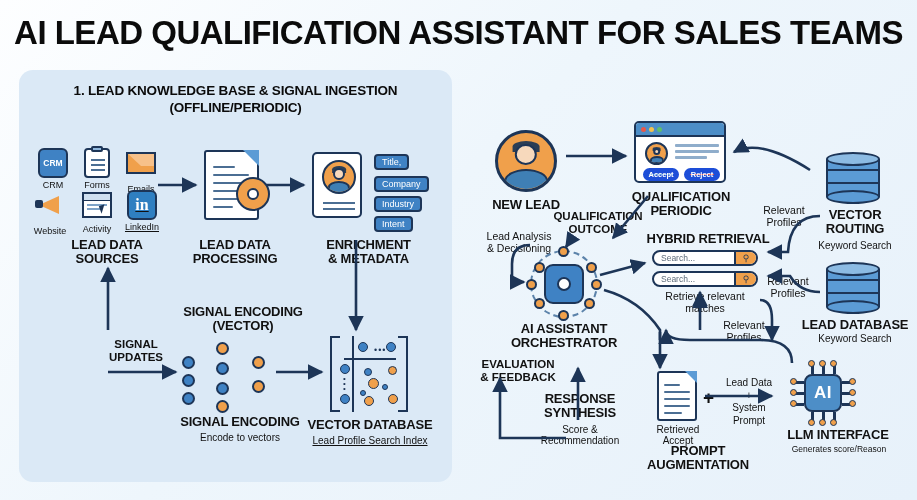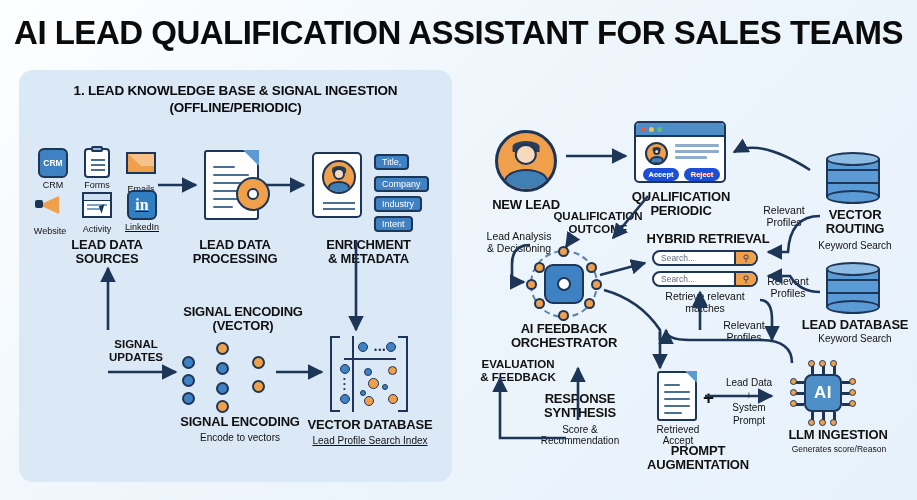--- a/index.html
+++ b/index.html
@@ -354,21 +354,21 @@
     <div class="nub" style="left:28px;top:-4px;"></div>
     <div class="nub" style="left:56px;top:12px;"></div>
     <div class="nub" style="left:61px;top:29px;"></div>
     <div class="nub" style="left:54px;top:48px;"></div>
     <div class="nub" style="left:28px;top:60px;"></div>
     <div class="nub" style="left:4px;top:48px;"></div>
     <div class="nub" style="left:-4px;top:29px;"></div>
     <div class="nub" style="left:4px;top:12px;"></div>
   </div>
   <div class="lbl cap-big" style="left:500px;top:322px;width:128px;">
-    <div>AI FEEDBACK</div>
+    <div>AI ASSISTANT</div>
     <div>ORCHESTRATOR</div>
   </div>
 
   <div class="lbl cap-big" style="left:638px;top:232px;width:140px;">HYBRID RETRIEVAL</div>
   <div class="search" style="left:652px;top:250px;width:106px;">
     <div class="ph">Search...</div>
     <div class="mag">⚲</div>
   </div>
   <div class="search" style="left:652px;top:271px;width:106px;">
     <div class="ph">Search...</div>
@@ -473,21 +473,21 @@
     <div class="pd" style="left:24px;bottom:-5px;"></div>
     <div class="pd" style="left:35px;bottom:-5px;"></div>
     <div class="pd" style="top:13px;left:-5px;"></div>
     <div class="pd" style="top:24px;left:-5px;"></div>
     <div class="pd" style="top:35px;left:-5px;"></div>
     <div class="pd" style="top:13px;right:-5px;"></div>
     <div class="pd" style="top:24px;right:-5px;"></div>
     <div class="pd" style="top:35px;right:-5px;"></div>
     <div class="core">AI</div>
   </div>
-  <div class="lbl cap-big" style="left:768px;top:428px;width:140px;">LLM INGESTION</div>
+  <div class="lbl cap-big" style="left:768px;top:428px;width:140px;">LLM INTERFACE</div>
   <div class="lbl cap-xs" style="left:768px;top:445px;width:142px;">Generates score/Reason</div>
 
   <svg class="edges" viewBox="0 0 917 500">
     <defs>
       <marker id="ah" markerWidth="7" markerHeight="7" refX="5.4" refY="3" orient="auto">
         <path d="M0,0 L6,3 L0,6 z" fill="#1d3557"></path>
       </marker>
     </defs>
     <g stroke="#1d3557" stroke-width="2.6" fill="none" marker-end="url(#ah)">
 

